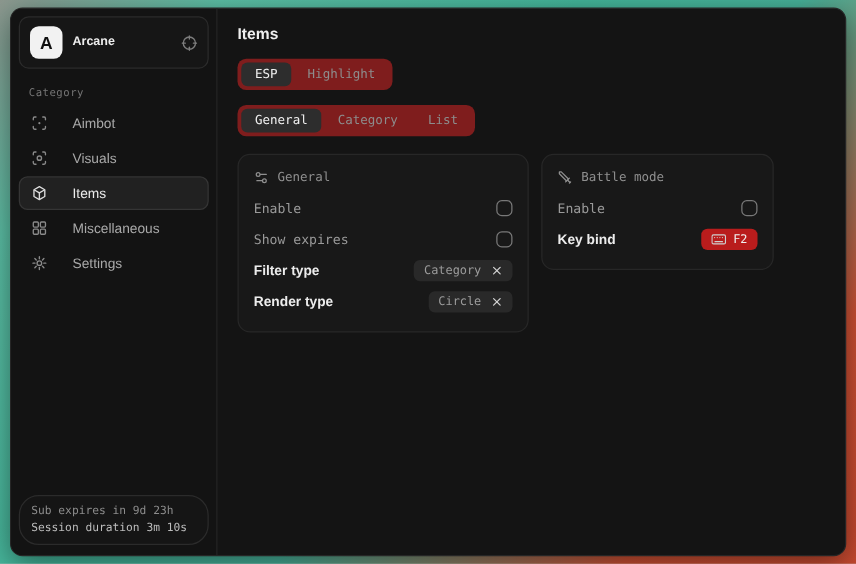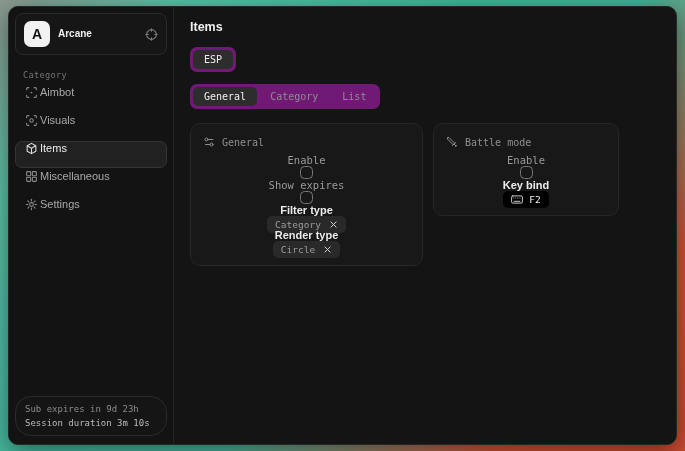--- a/index.html
+++ b/index.html
@@ -37,21 +37,21 @@
   .brand-text { flex:1; line-height:1.25; }
   .brand-title { color:#ededed; font-size:10px; font-weight:bold; }
   .brand-sub { color:#8a8a8a; font-size:8.5px; font-family:"DejaVu Sans Mono", monospace; }
   .brand-icon { color:#7d7d7d; display:flex; }
 
   .section-label {
     color:#757575; font-size:8.5px; margin:9px 8px 5px 8px; letter-spacing:.4px;
   }
   .nav { display:flex; flex-direction:column; gap:1px; }
   .nav-item {
-    display:flex; align-items:flex-start; gap:2px; height:27px; padding:0 9px;
+    display:flex; align-items:center; gap:20px; height:27px; padding:0 9px;
     border:1px solid transparent; border-radius:7px;
     color:#a9a9a9; font-size:11px; cursor:default;
   }
   .nav-item .nav-icon { color:#8a8a8a; display:flex; }
   .nav-item.active {
     background:#212121; border-color:#353535; color:#ececec;
   }
   .nav-item.active .nav-icon { color:#dcdcdc; }
 
   .sidebar-spacer { flex:1; }
@@ -60,21 +60,21 @@
     padding:7px 9px; display:flex; flex-direction:column; gap:4px;
   }
   .session-line1 { color:#8c8c8c; font-size:9px; }
   .session-line2 { color:#bdbdbd; font-size:9px; }
 
   
   .main { flex:1; padding:13px 10px 12px 16px; display:flex; flex-direction:column; }
   .page-title { color:#efefef; font-size:12.5px; font-weight:bold; margin-bottom:13px; }
 
   .tab-group {
-    display:inline-flex; align-self:flex-start; background:#701a75;
+    display:inline-flex; align-self:flex-start; background:#7f1d1d;
     border-radius:7px; padding:3px; gap:2px; margin-bottom:12px;
   }
   .tab {
     font-family:"DejaVu Sans Mono", monospace;
     font-size:10px; color:#8d8d8d; padding:4px 11px; border-radius:5px; cursor:default;
   }
   .tab.active { background:#2d2d2d; color:#f0f0f0; }
 
   .panels { display:flex; gap:10px; align-items:flex-start; margin-top:2px; }
   .panel {
@@ -83,21 +83,21 @@
   }
   .panel-general { width:233px; }
   .panel-battle { width:186px; }
   .panel-header {
     display:flex; align-items:center; gap:7px; color:#8f8f8f;
     font-family:"DejaVu Sans Mono", monospace; font-size:10px; margin:2px 0 6px 0;
   }
   .panel-header .panel-icon { display:flex; color:#8f8f8f; }
 
   .row {
-    display:flex; align-items:center; justify-content:space-between; height:25px;flex-direction:column;
+    display:flex; align-items:center; justify-content:space-between; height:25px;
   }
   .row-label-muted {
     color:#9a9a9a; font-size:10.5px; font-family:"DejaVu Sans Mono", monospace;
   }
   .row-label-strong { color:#ececec; font-size:11px; font-weight:bold; }
 
   .checkbox {
     width:13px; height:13px; border:1.5px solid #787878; border-radius:4.5px;
     background:transparent; cursor:default;
   }
@@ -105,21 +105,21 @@
   .chip {
     display:flex; align-items:center; gap:8px; background:#292929;
     border-radius:5px; padding:3px 8px; cursor:default;
   }
   .chip-value {
     color:#9c9c9c; font-size:9.5px; font-family:"DejaVu Sans Mono", monospace;
   }
   .chip-clear { display:flex; color:#d6d6d6; cursor:default; }
 
   .keybadge {
-    display:flex; align-items:center; gap:6px; background:#000000;
+    display:flex; align-items:center; gap:6px; background:#b91c1c;
     border-radius:5px; padding:3px 8px; cursor:default;
   }
   .keybadge .key-icon { display:flex; color:#cfcfcf; }
   .key-value { color:#f0f0f0; font-size:9.5px; font-family:"DejaVu Sans Mono", monospace; }
 </style>
 </head>
 <body>
 
 <div class="window">
 
@@ -213,20 +213,21 @@
       <div class="session-line1 mono">Sub expires in 9d 23h</div>
       <div class="session-line2 mono">Session duration 3m 10s</div>
     </div>
   </div>
 
   <div class="main">
     <div class="page-title">Items</div>
 
     <div class="tab-group">
       <div class="tab active">ESP</div>
+      <div class="tab">Highlight</div>
     </div>
 
     <div class="tab-group">
       <div class="tab active">General</div>
       <div class="tab">Category</div>
       <div class="tab">List</div>
     </div>
 
     <div class="panels">
 

